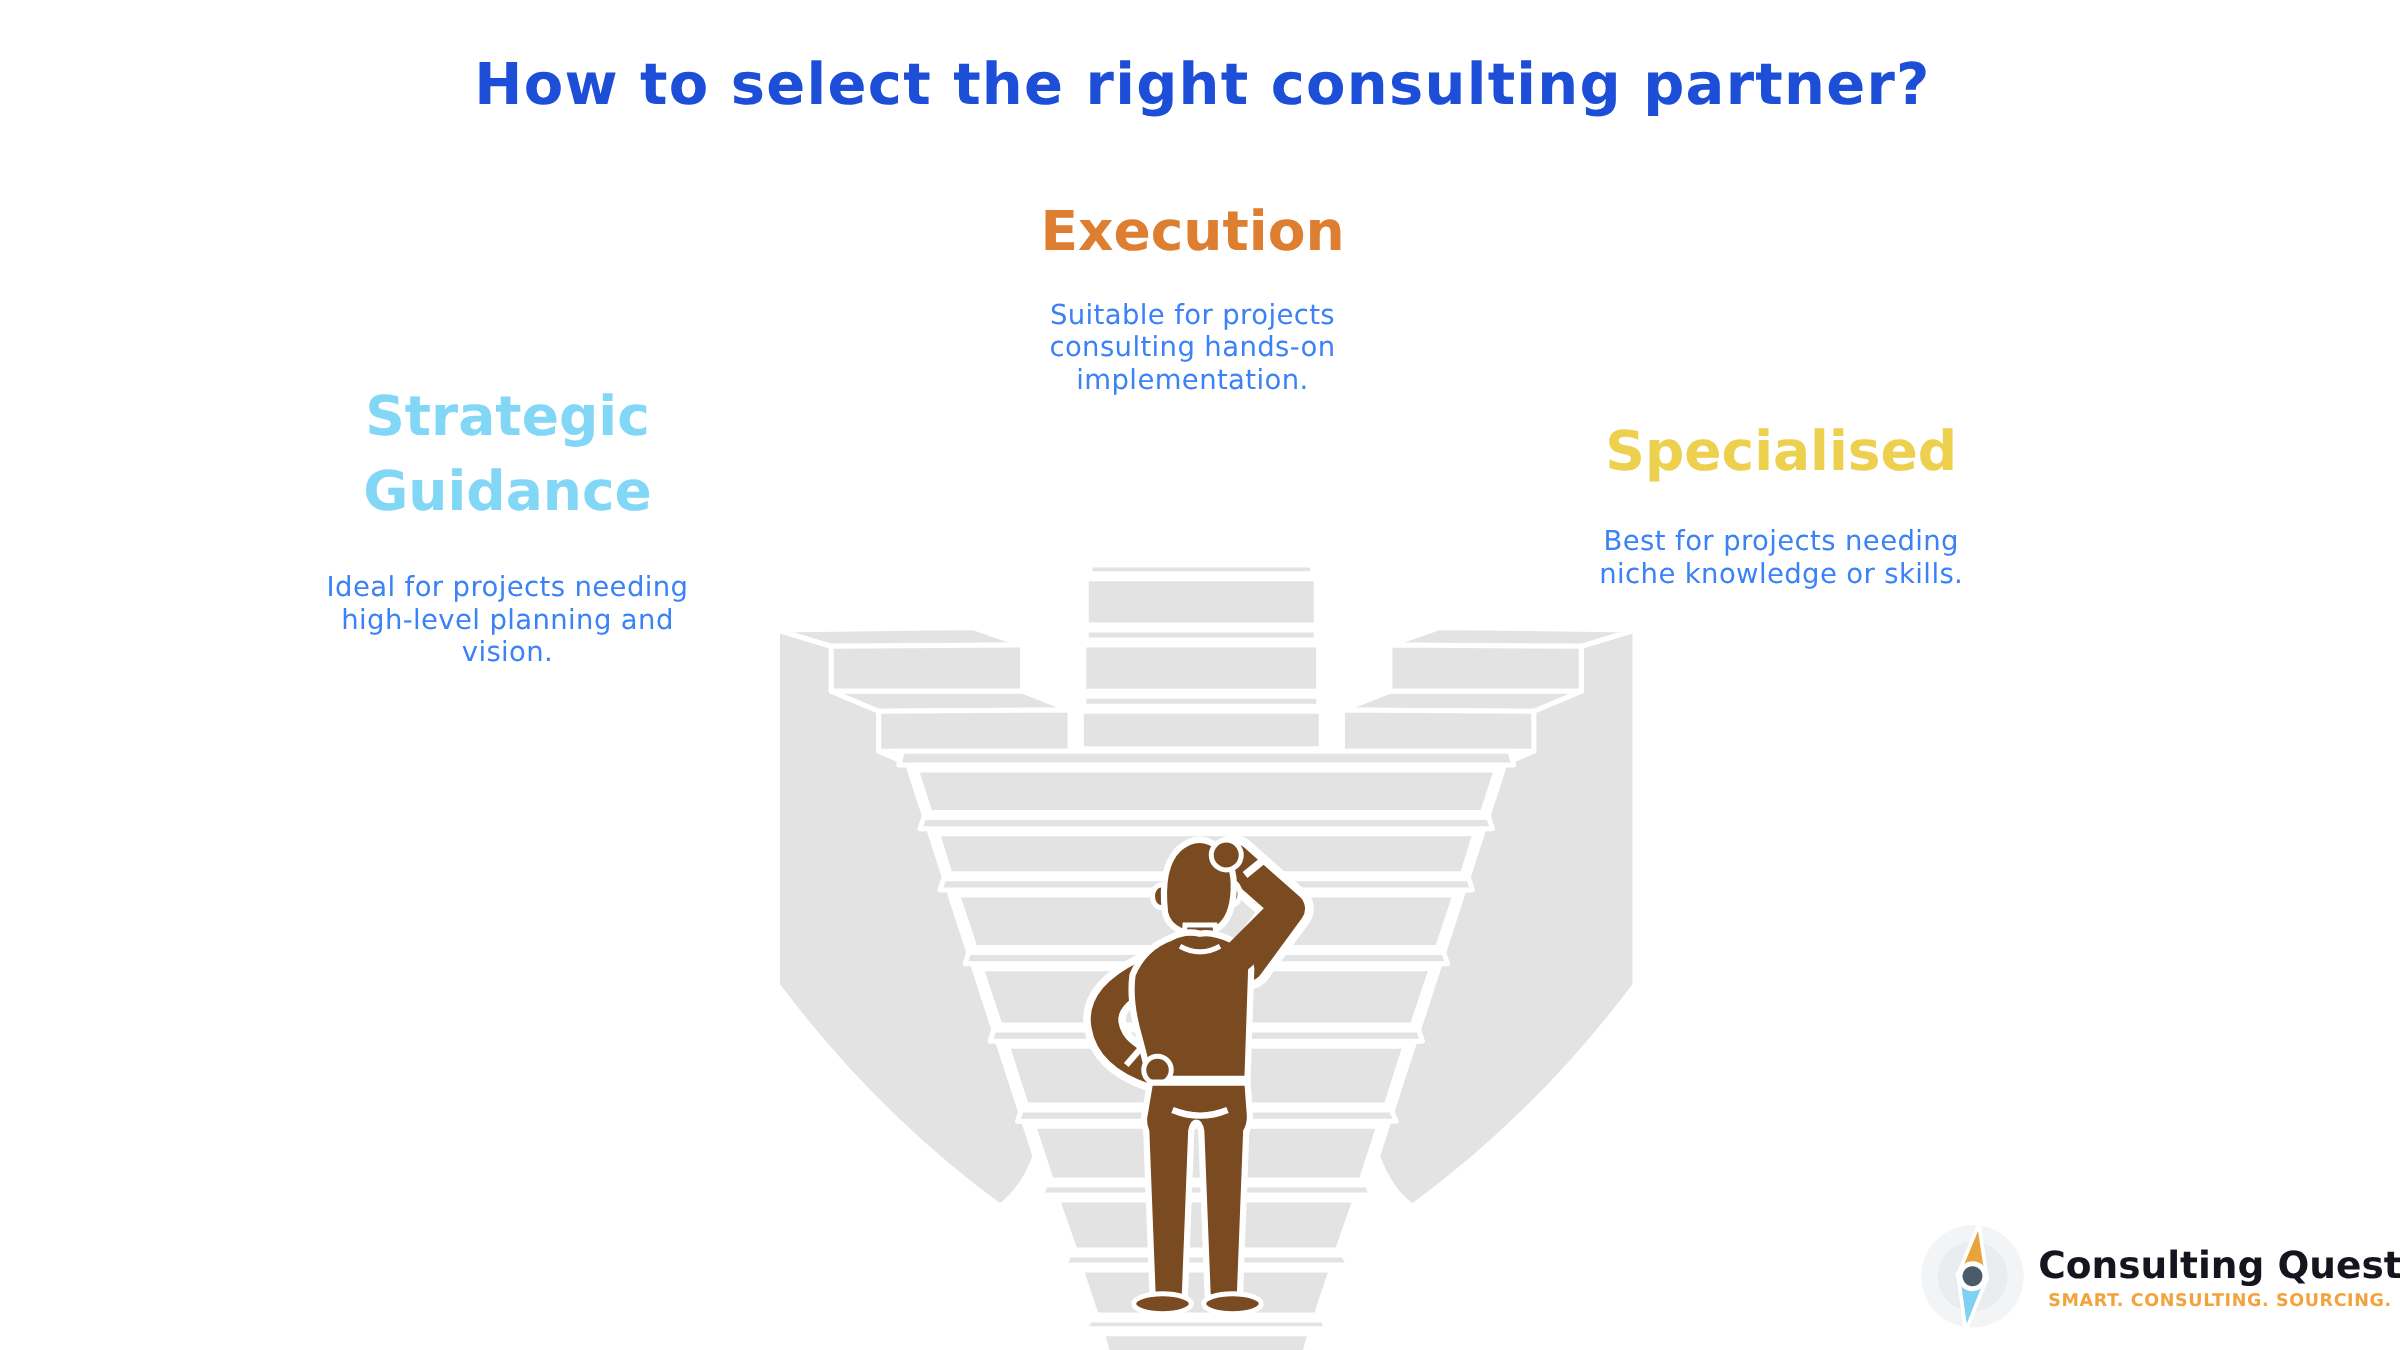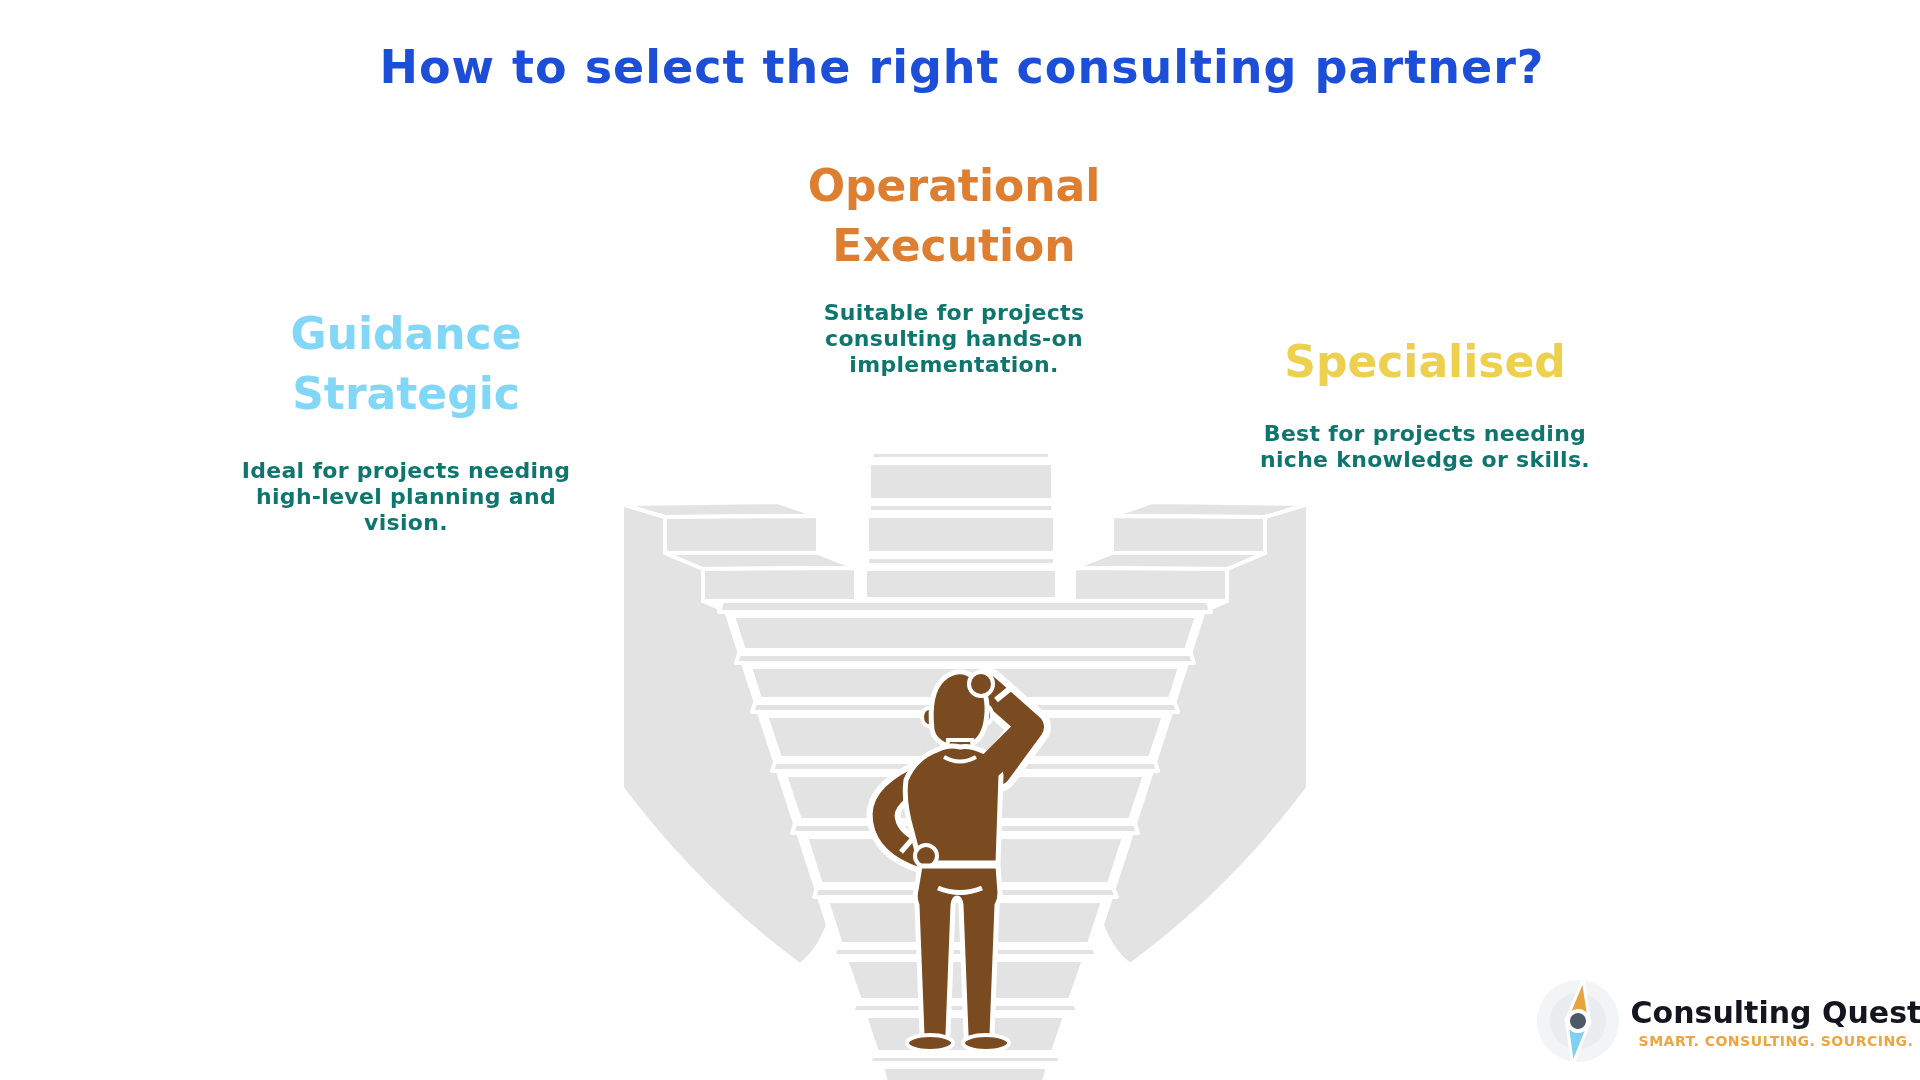--- a/index.html
+++ b/index.html
@@ -3,21 +3,21 @@
 <meta charset="utf-8">
 <style>
   html,body{margin:0;padding:0;background:#ffffff;}
   .stage{position:relative;width:1920px;height:1080px;background:#ffffff;overflow:hidden;
          font-family:"DejaVu Sans","Liberation Sans",sans-serif;}
   .title{position:absolute;top:40px;left:962px;transform:translateX(-50%);
          font-size:46px;font-weight:bold;color:#1d4ed8;letter-spacing:1px;white-space:nowrap;}
   .illu{position:absolute;left:0;top:0;}
   .option{position:absolute;text-align:center;transform:translateX(-50%);}
   .option .hline{display:block;font-weight:bold;font-size:44px;line-height:60px;white-space:nowrap;}
-  .option .desc{color:#0f766e;font-size:22px;line-height:26px;letter-spacing:.3px;font-weight:bold;}
+  .option .desc{color:#3b82f6;font-size:22px;line-height:26px;letter-spacing:.3px;}
   .option .dline{display:block;white-space:nowrap;}
   .opt-blue .hline{color:#82D7F7;}
   .opt-orange .hline{color:#DE7E30;}
   .opt-yellow .hline{color:#EDD04E;}
   .opt-center{left:954px;top:156px;}
   .opt-center .desc{margin-top:24px;}
   .opt-left{left:406px;top:304px;}
   .opt-left .desc{margin-top:34px;}
   .opt-right{left:1425px;top:332px;}
   .opt-right .desc{margin-top:29px;}
@@ -112,31 +112,30 @@
       <path d="M 938,888 Q 960,897 982,888" stroke="#FFFFFF" stroke-width="5" fill="none"></path>
 
       <ellipse cx="930" cy="1043" rx="23" ry="8" fill="#7A4A21" stroke="#FFFFFF" stroke-width="4"></ellipse>
       <ellipse cx="986" cy="1043" rx="23" ry="8" fill="#7A4A21" stroke="#FFFFFF" stroke-width="4"></ellipse>
     </g>
   </svg>
 
   <div class="title">How to select the right consulting partner?</div>
 
   <div class="option opt-left opt-blue">
+    <span class="hline">Strategic</span>
     <span class="hline">Guidance</span>
-    <span class="hline">Strategic</span>
     <div class="desc">
       <span class="dline">Ideal for projects needing</span>
       <span class="dline">high-level planning and</span>
       <span class="dline">vision.</span>
     </div>
   </div>
 
   <div class="option opt-center opt-orange">
-    <span class="hline">Operational</span>
     <span class="hline">Execution</span>
     <div class="desc">
       <span class="dline">Suitable for projects</span>
       <span class="dline">consulting hands-on</span>
       <span class="dline">implementation.</span>
     </div>
   </div>
 
   <div class="option opt-right opt-yellow">
     <span class="hline">Specialised</span>

